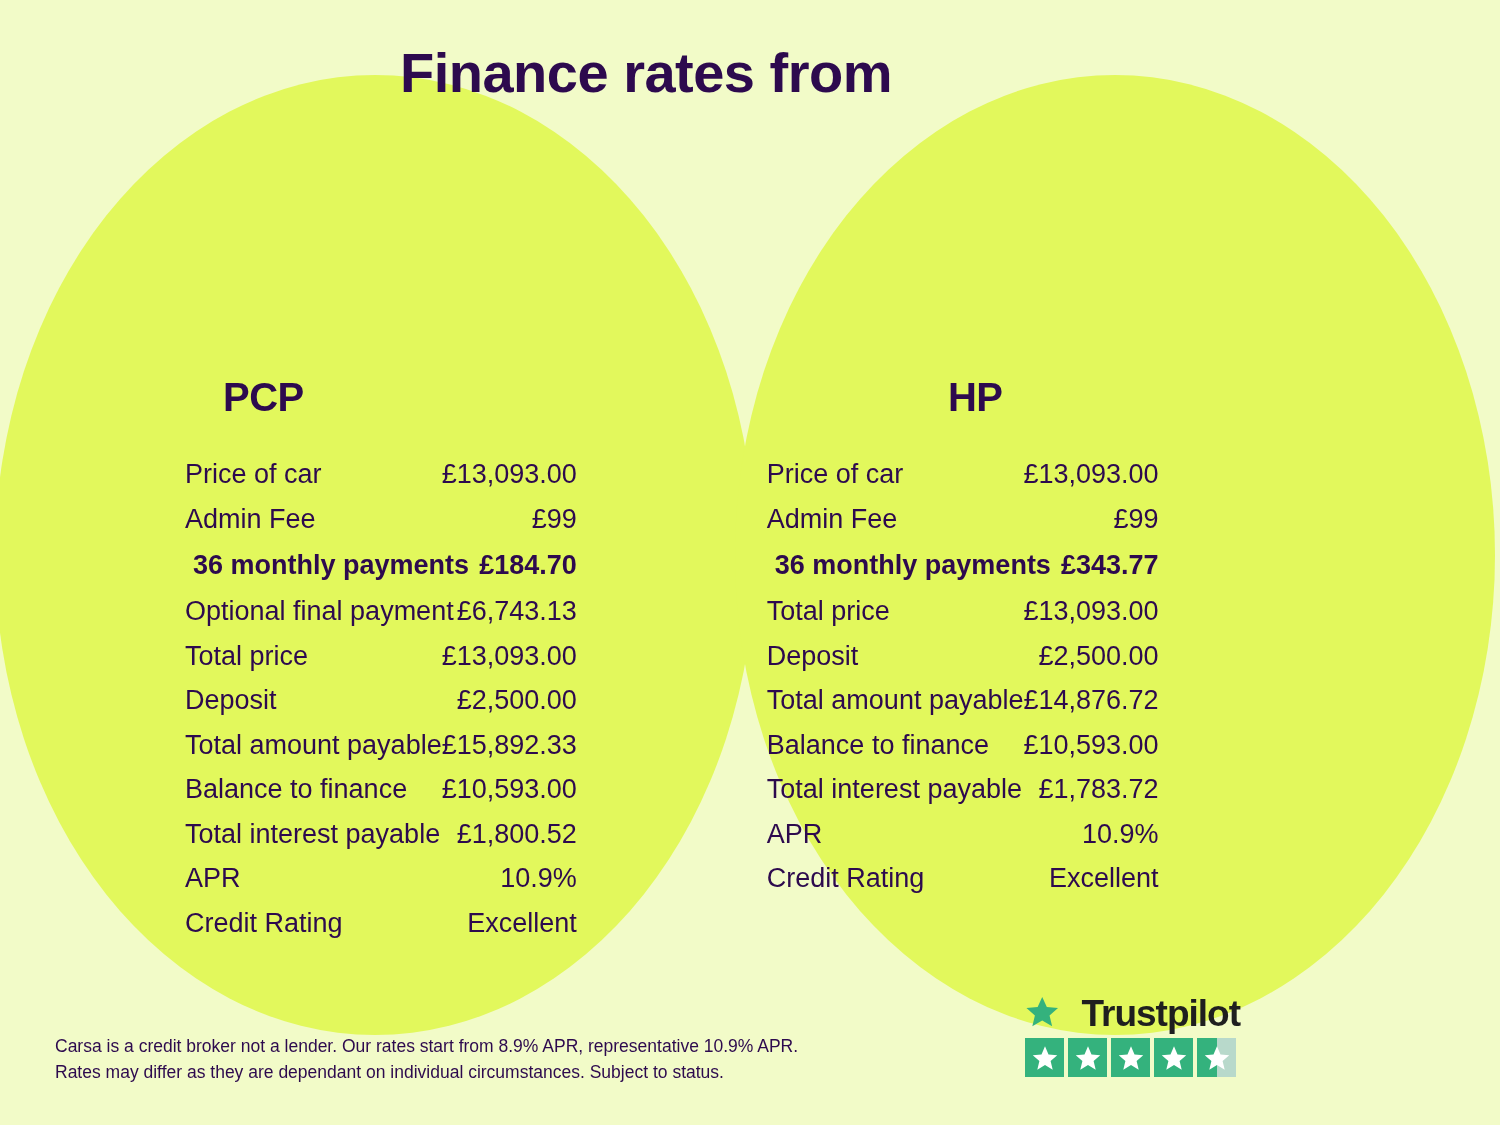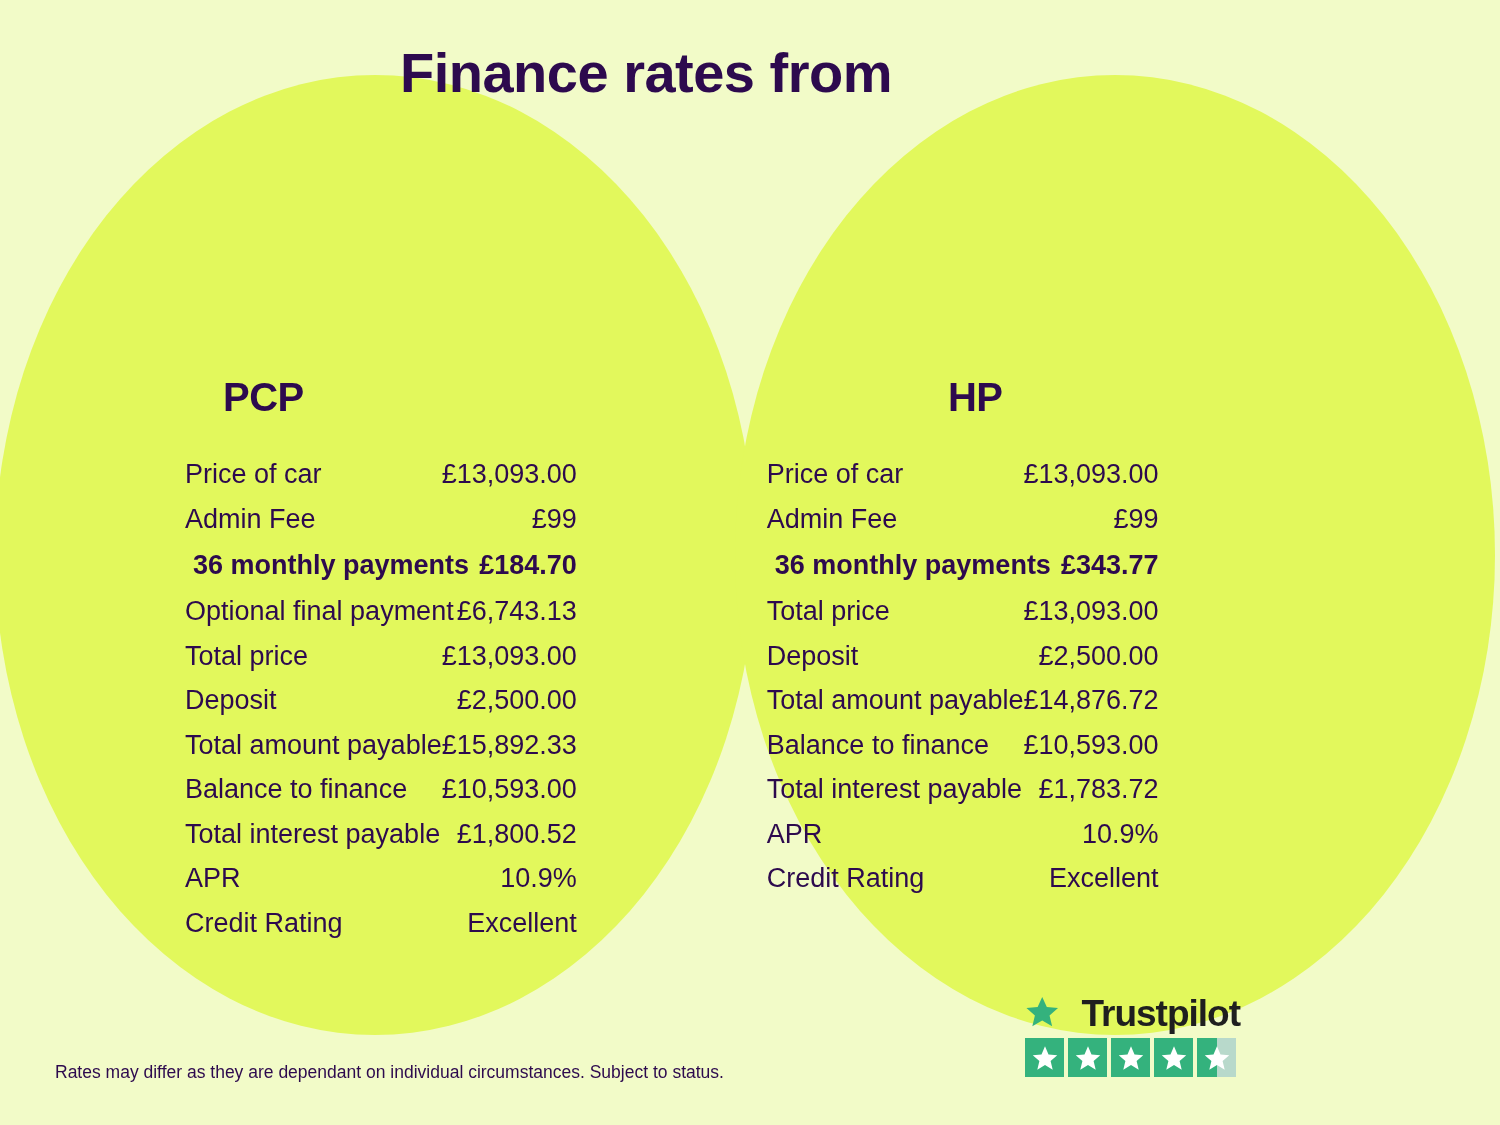--- a/index.html
+++ b/index.html
@@ -292,20 +292,21 @@
           <div class="row">
             <span class="label">Credit Rating</span>
             <span class="value">Excellent</span>
           </div>
         </div>
       </div>
 
     </div>
 
     <div class="disclaimer">
+      <div>Carsa is a credit broker not a lender. Our rates start from 8.9% APR, representative 10.9% APR.</div>
       <div>Rates may differ as they are dependant on individual circumstances. Subject to status.</div>
     </div>
 
     <div class="trustpilot">
       <div class="tp-head">
         <svg class="tp-star-glyph" viewBox="0 0 24 24">
           <polygon points="12,1.5 15.2,8.6 23,9.3 17.1,14.4 18.9,22 12,18 5.1,22 6.9,14.4 1,9.3 8.8,8.6" fill="#34b27d"></polygon>
         </svg>
         <span class="tp-name">Trustpilot</span>
       </div>

